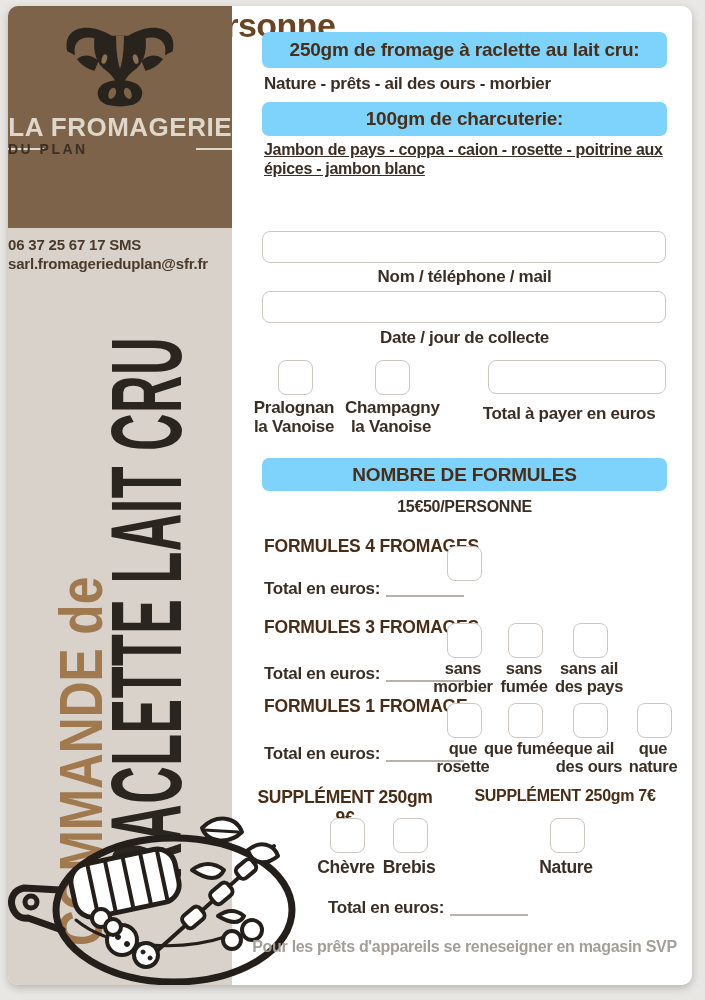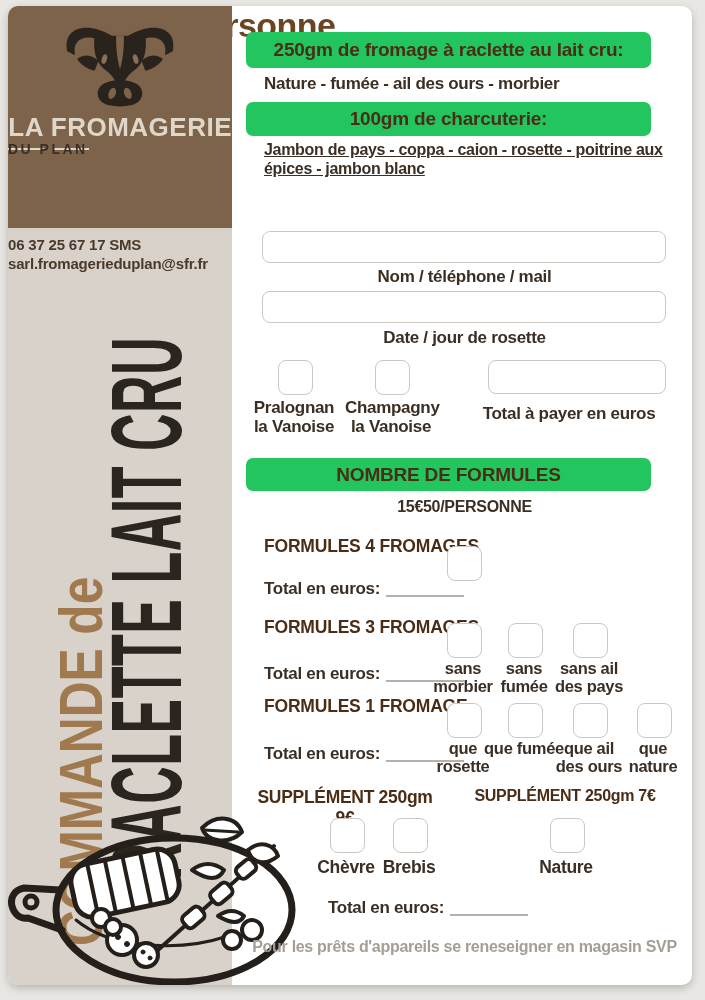--- a/index.html
+++ b/index.html
@@ -13,30 +13,30 @@
     position:absolute;left:8px;top:6px;width:684px;height:979px;
     background:#ffffff;border-radius:10px;
     box-shadow:0 3px 8px rgba(0,0,0,.22);
     overflow:hidden;
   }
   
   .sidebar{position:absolute;left:0;top:0;width:224px;height:100%;background:#d8d2ca;}
   .brand{position:absolute;left:0;top:0;width:224px;height:222px;background:#7d6349;}
   .brand svg{display:block;margin:14px auto 0;}
   .brand-name{margin-top:4px;text-align:right;color:#ded7ca;font-size:26px;font-weight:bold;letter-spacing:.5px;}
-  .brand-sub{display:flex;align-items:center;justify-content:flex-start;gap:9px;margin-top:5px;color:#ded7ca;}
+  .brand-sub{display:flex;align-items:center;justify-content:space-between;gap:9px;margin-top:5px;color:#ded7ca;}
   .brand-sub .rule{width:36px;height:2px;background:#ded7ca;}
   .brand-sub .txt{font-size:14px;font-weight:bold;letter-spacing:2.5px;}
   .contact{position:absolute;top:230px;left:0;width:224px;text-align:left;color:#4a3a2b;font-weight:bold;font-size:15px;line-height:1.25;letter-spacing:-.2px;}
   .vtitle{position:absolute;transform-origin:left top;white-space:nowrap;font-weight:bold;line-height:1;}
   .vtitle-main{left:88px;top:874px;transform:rotate(-90deg) scaleX(.52);font-size:100px;color:#2b2520;letter-spacing:1px;}
   .vtitle-sub{left:42px;top:940px;transform:rotate(-90deg) scaleX(.8);font-size:62px;color:#a1794f;letter-spacing:0;}
   .board{position:absolute;left:-2px;top:792px;}
   
-  .hbox{position:absolute;left:238px;width:405px;background:#22c55e;border-radius:7px;
+  .hbox{position:absolute;left:254px;width:405px;background:#7dd3fc;border-radius:7px;
         display:flex;align-items:center;justify-content:center;
         color:#4a2d16;font-weight:bold;letter-spacing:-.2px;}
   .txt{position:absolute;color:#3b2f25;font-weight:bold;letter-spacing:-.3px;}
   .center{text-align:center;}
   .price-big{left:254px;top:166px;width:405px;text-align:center;font-size:34px;font-weight:bold;color:#6b4423;letter-spacing:-.5px;}
   .input{position:absolute;background:#fff;border:1.5px solid #ccc7c1;border-radius:8px;}
   .cb{position:absolute;width:33px;height:33px;background:#fff;border:1.5px solid #ccc7c1;border-radius:8px;}
   .uline{display:inline-block;width:78px;border-bottom:2px solid #b7b1aa;transform:translateY(3px);margin-left:6px;}
   .gtitle{position:absolute;left:256px;color:#4a2d16;font-weight:bold;font-size:17.5px;letter-spacing:-.2px;}
   .optlabel{position:absolute;width:80px;text-align:center;color:#3b2f25;font-weight:bold;font-size:16.5px;line-height:1.12;letter-spacing:-.3px;}
@@ -110,34 +110,34 @@
         <path d="M212,118 q14,-10 26,0 q-6,12 -26,0 Z" fill="#ffffff" stroke-width="4"></path>
         <circle cx="246" cy="132" r="10" fill="#ffffff" stroke-width="4"></circle>
         <circle cx="226" cy="142" r="9" fill="#ffffff" stroke-width="4"></circle>
       </g>
     </svg>
   </div>
 
   <div class="hbox" style="top:26px;height:36px;font-size:19px;">
     <span>250gm de fromage à raclette au lait cru:</span>
   </div>
-  <div class="txt" style="left:256px;top:68px;width:405px;font-size:17px;">Nature - fumée - ail des ours - morbier</div>
+  <div class="txt" style="left:256px;top:68px;width:405px;font-size:17px;">Nature - prêts - ail des ours - morbier</div>
 
   <div class="hbox" style="top:96px;height:34px;font-size:19px;">
     <span>100gm de charcuterie:</span>
   </div>
   <div class="txt" style="left:256px;top:134px;width:408px;font-size:16px;line-height:1.2;text-decoration:underline;">Jambon de pays - coppa - caion - rosette - poitrine aux épices - jambon blanc</div>
 
   <div class="price-big">15€50/personne</div>
 
   <div class="input" style="left:254px;top:225px;width:402px;height:30px;"></div>
   <div class="txt center" style="left:254px;top:261px;width:405px;font-size:17px;">Nom / téléphone / mail</div>
 
   <div class="input" style="left:254px;top:285px;width:402px;height:30px;"></div>
-  <div class="txt center" style="left:254px;top:322px;width:405px;font-size:17px;">Date / jour de rosette</div>
+  <div class="txt center" style="left:254px;top:322px;width:405px;font-size:17px;">Date / jour de collecte</div>
 
   <div class="cb" style="left:270px;top:354px;"></div>
   <div class="cb" style="left:367px;top:354px;"></div>
   <div class="input" style="left:480px;top:354px;width:176px;height:32px;"></div>
   <div class="optlabel" style="left:240px;top:392px;width:92px;font-size:17px;">Pralognan la Vanoise</div>
   <div class="optlabel" style="left:337px;top:392px;width:92px;font-size:17px;">Champagny la Vanoise</div>
   <div class="txt center" style="left:461px;top:398px;width:200px;font-size:17px;">Total à payer en euros</div>
 
   <div class="hbox" style="top:452px;height:33px;font-size:19px;">
     <span>NOMBRE DE FORMULES</span>

